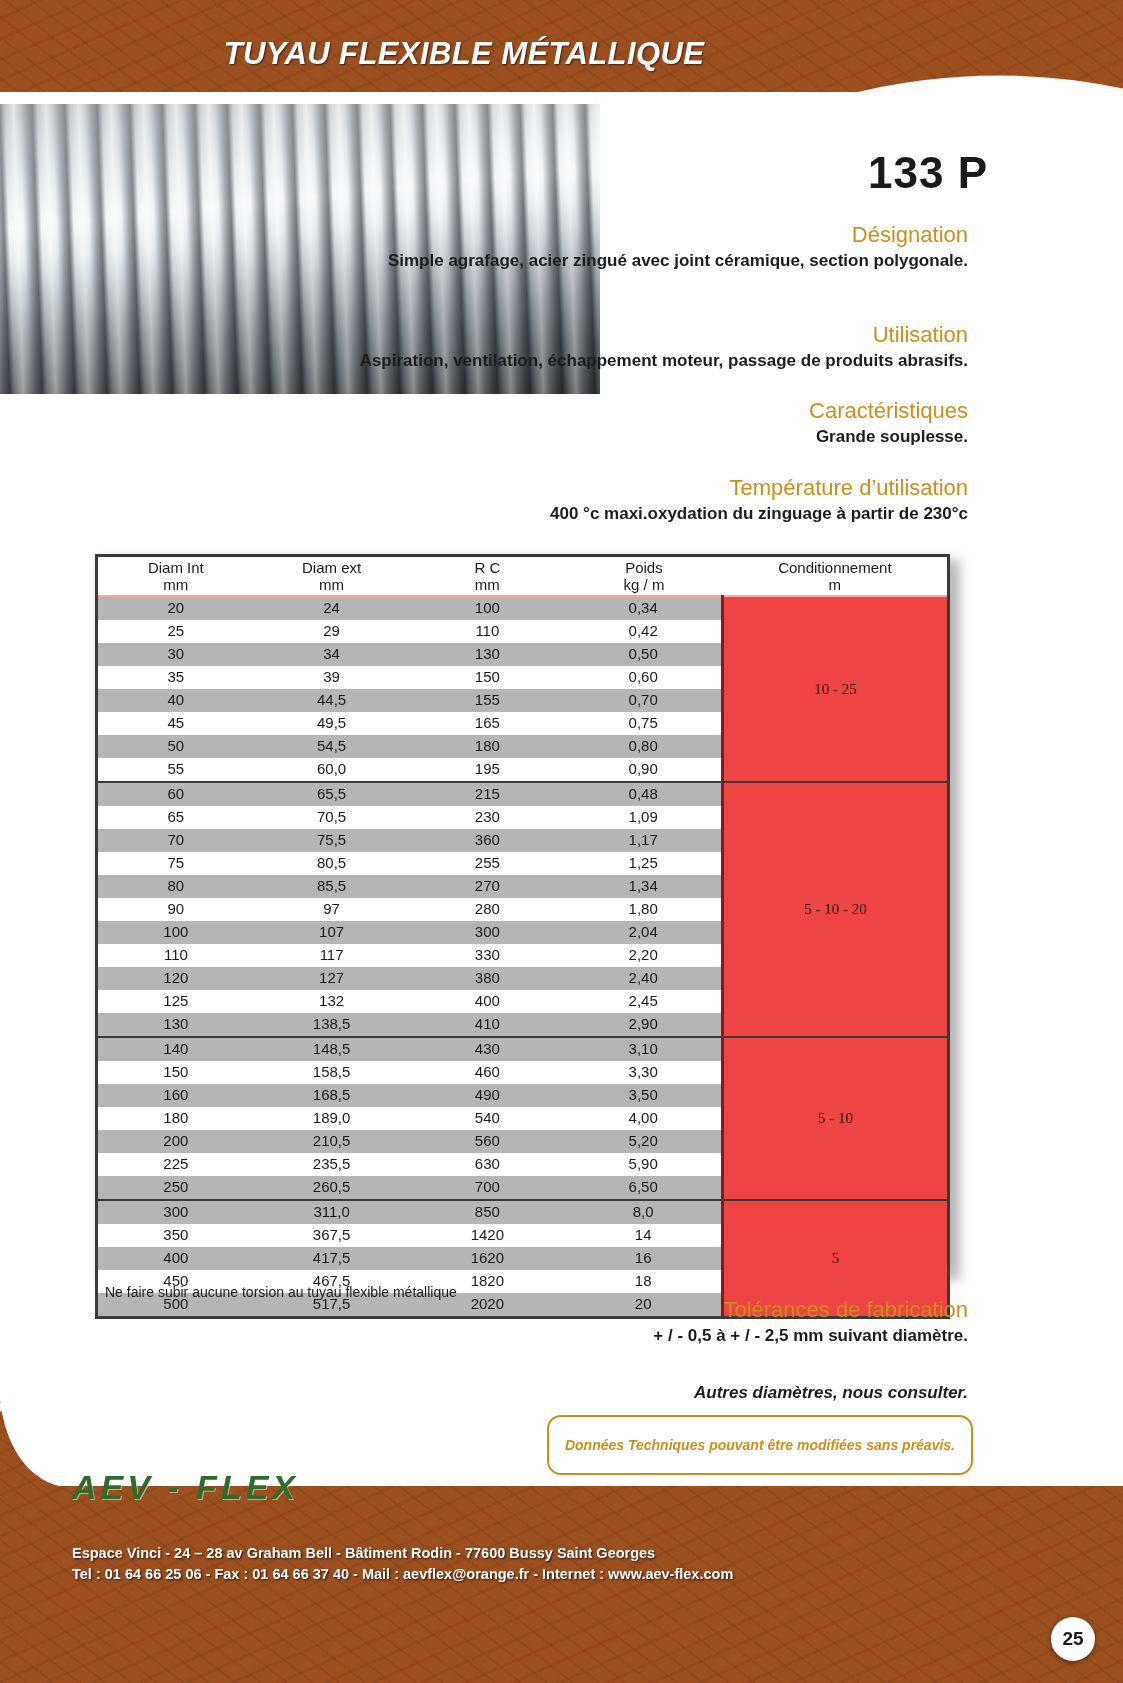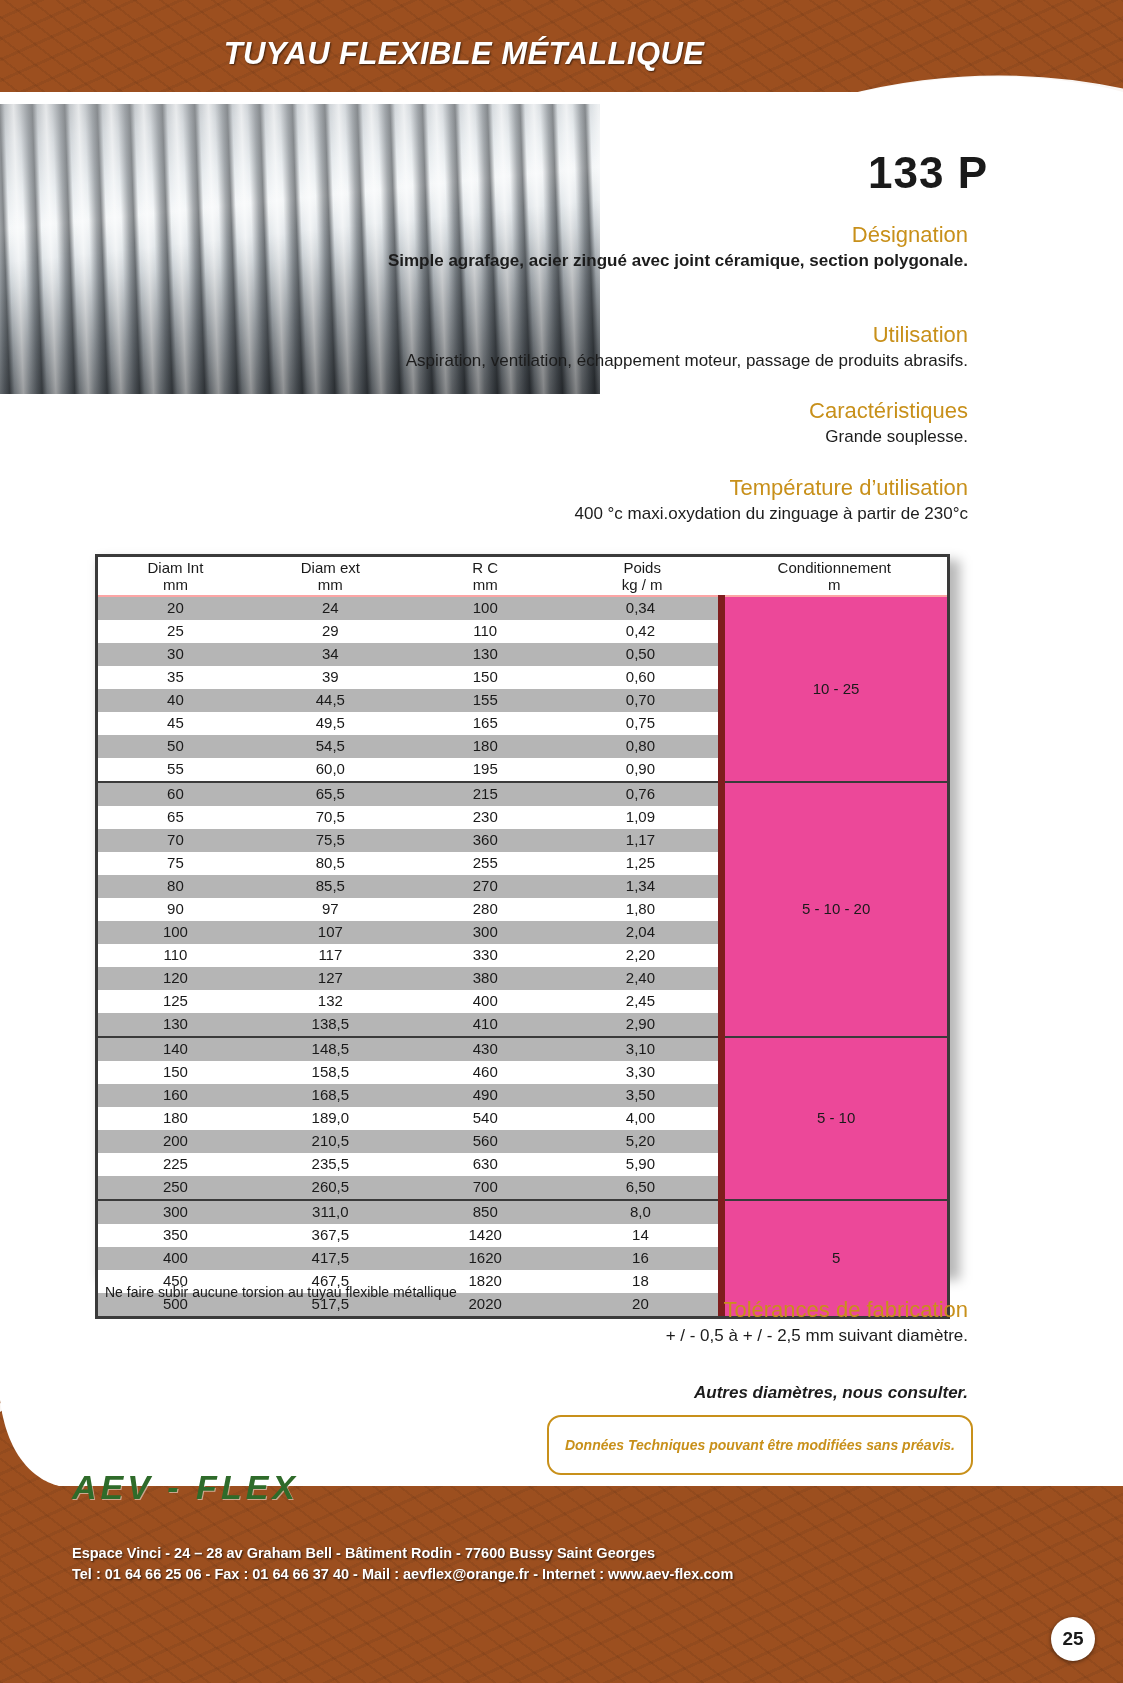--- a/index.html
+++ b/index.html
@@ -147,20 +147,21 @@
   .info-head {
     color: #c8901a;
     font-size: 22px;
     font-weight: normal;
   }
   .info-body {
     color: #1c1c1c;
     font-size: 17px;
     line-height: 1.25;
     margin-top: 2px;
+    font-weight: bold;
   }
   .info-body.bold { font-weight: bold; }
 
   #blk-designation { top: 222px; }
   #blk-utilisation { top: 322px; }
   #blk-caracteristiques { top: 398px; }
   #blk-temperature { top: 475px; }
 
   
   .table-shadow {
@@ -198,24 +199,25 @@
   table.spec th .unit { display: block; }
   table.spec td {
     text-align: center;
     padding: 1px 0;
     height: 21px;
     line-height: 20px;
   }
   tr.odd td.data { background: #b5b5b5; }
   tr.even td.data { background: #ffffff; }
   td.cond {
-    background: #ec4899;
+    background: #ef4444;
     vertical-align: middle;
     width: 190px;
-    border-left: 7px solid #7f1d1d;
+    border-left: 3px solid #7f1d1d;
+    font-family: Liberation Serif, serif;
   }
   tr.group-start td { border-top: 2px solid #3a3a3a; }
   thead tr th { border-bottom: 2px solid #fca5a5; }
   td.data { width: 133px; }
 
   .table-note {
     position: absolute;
     left: 105px;
     top: 1284px;
     font-size: 14px;
@@ -416,21 +418,21 @@
           <tr class="even">
             <td class="data">55</td>
             <td class="data">60,0</td>
             <td class="data">195</td>
             <td class="data">0,90</td>
           </tr>
           <tr class="odd group-start">
             <td class="data">60</td>
             <td class="data">65,5</td>
             <td class="data">215</td>
-            <td class="data">0,76</td>
+            <td class="data">0,48</td>
             <td class="cond" rowspan="11">5 - 10 - 20</td>
           </tr>
           <tr class="even">
             <td class="data">65</td>
             <td class="data">70,5</td>
             <td class="data">230</td>
             <td class="data">1,09</td>
           </tr>
           <tr class="odd">
             <td class="data">70</td>

